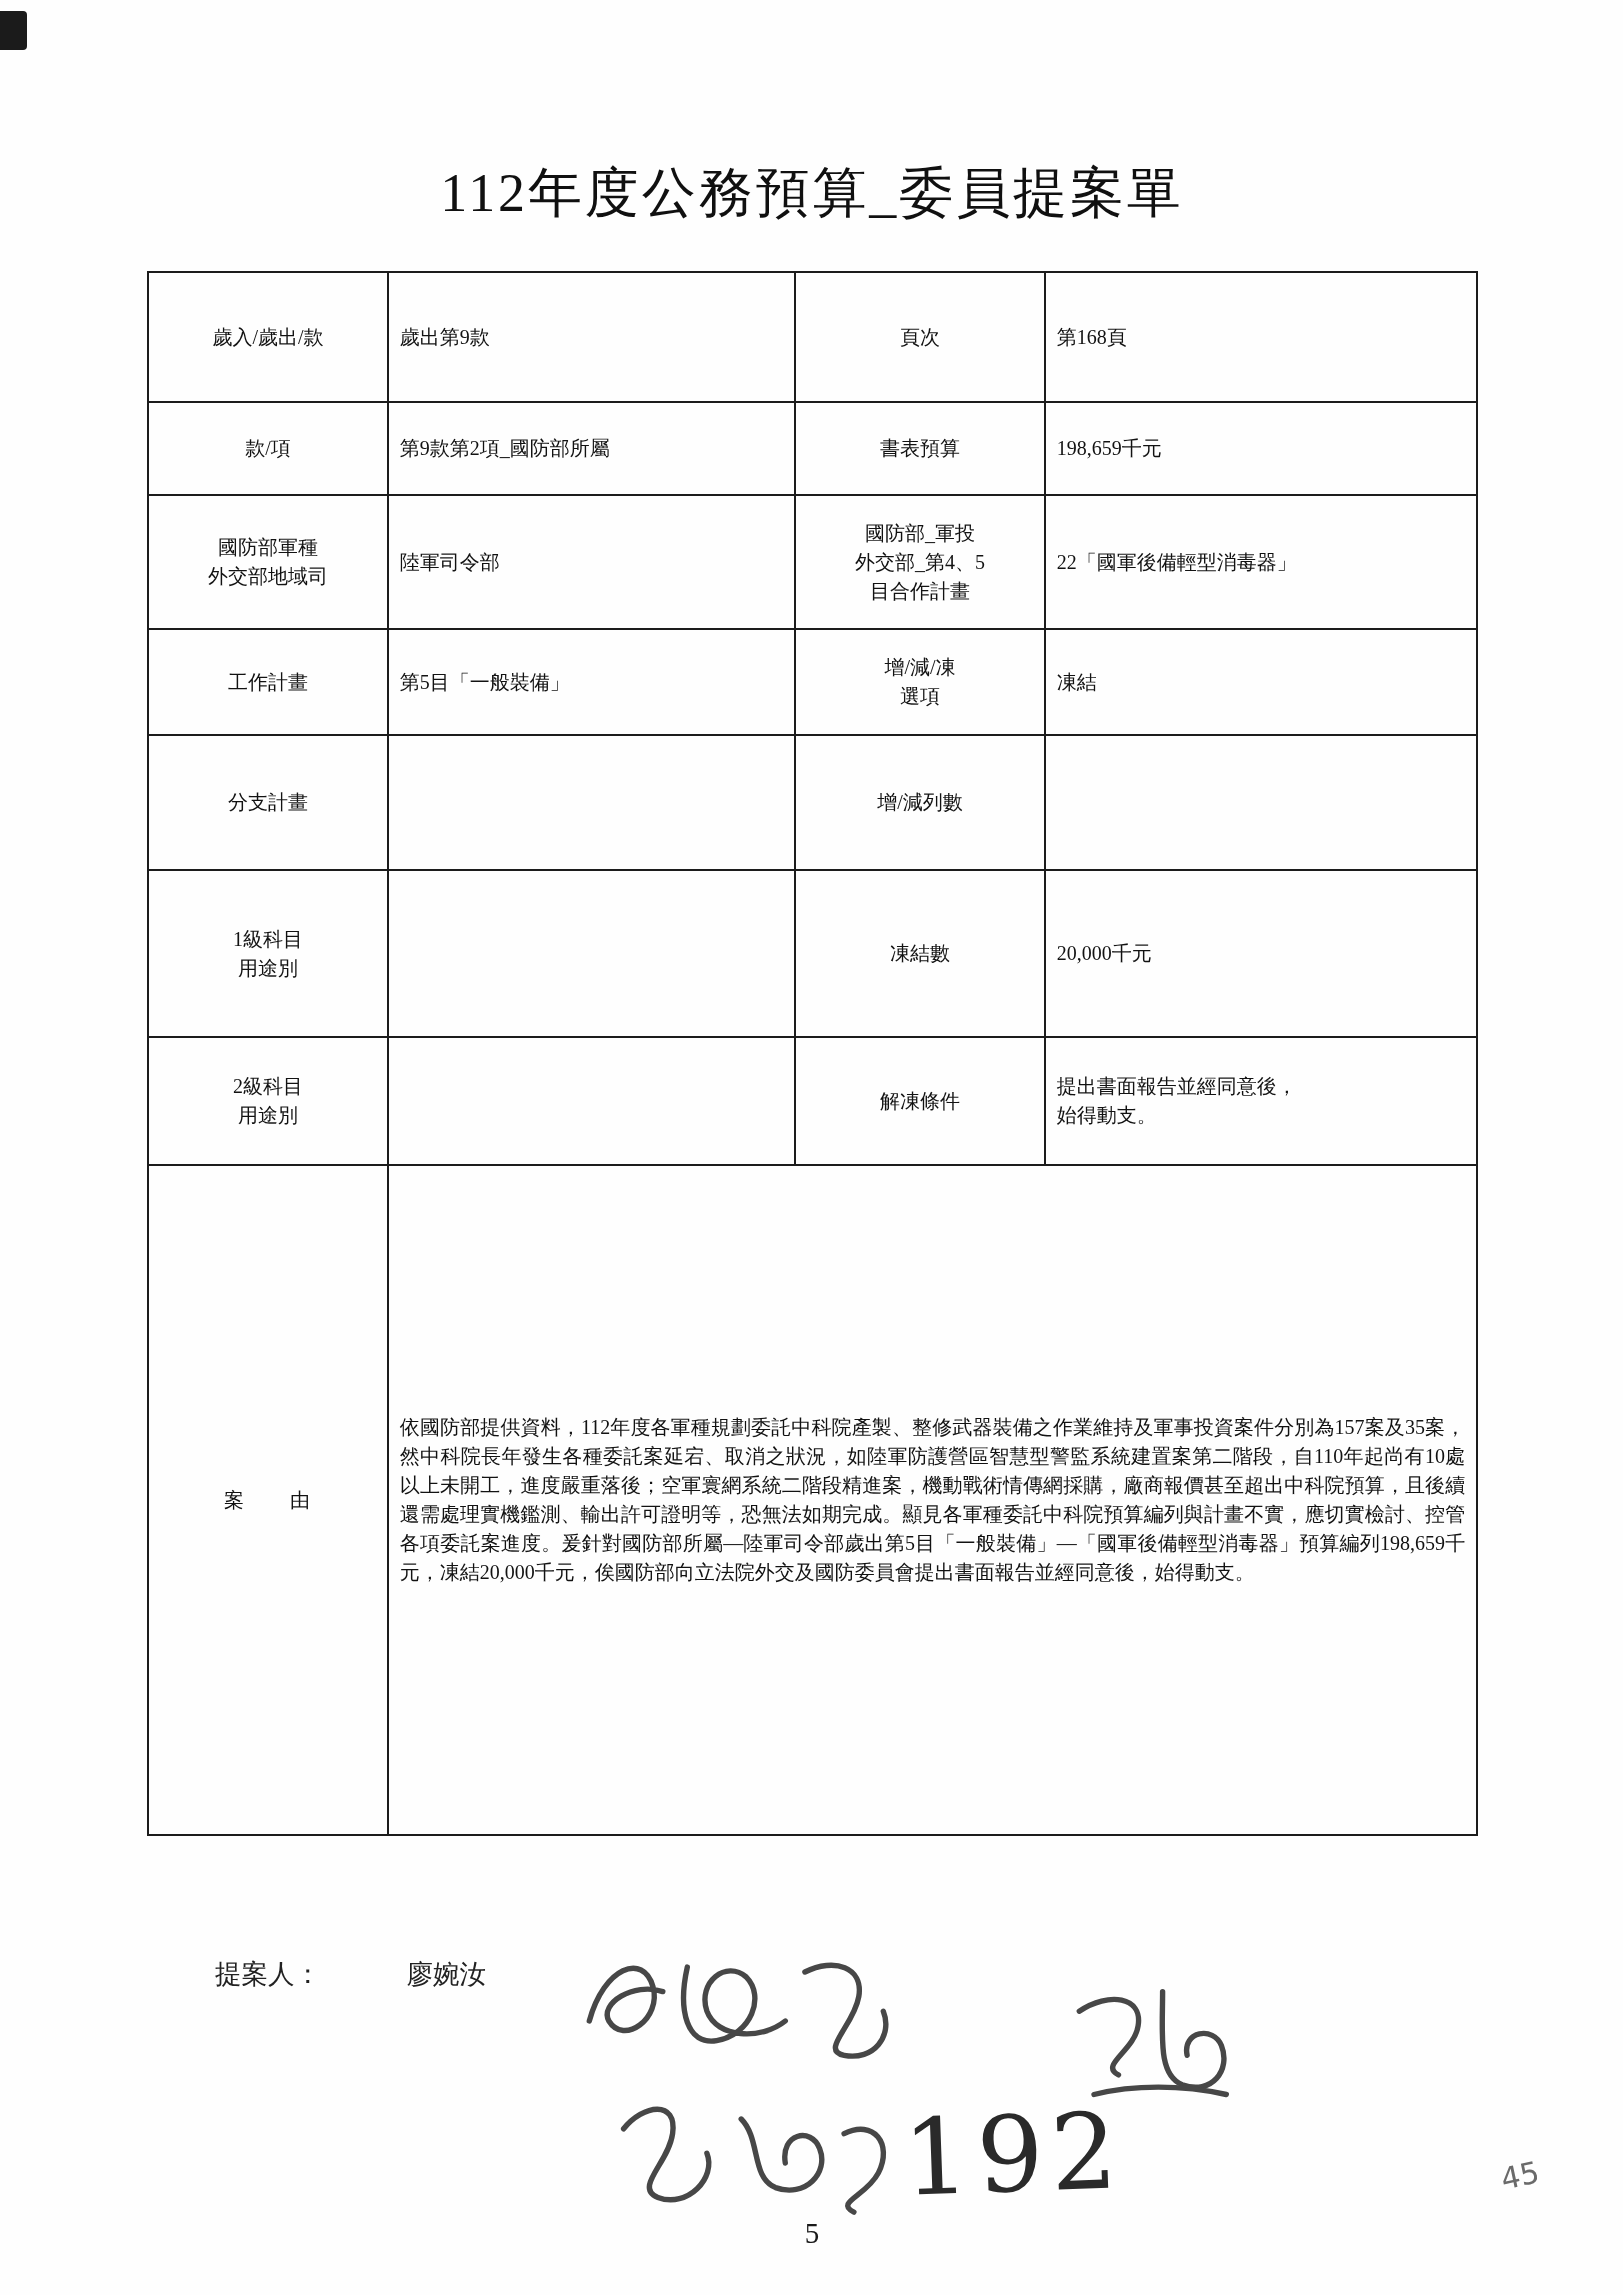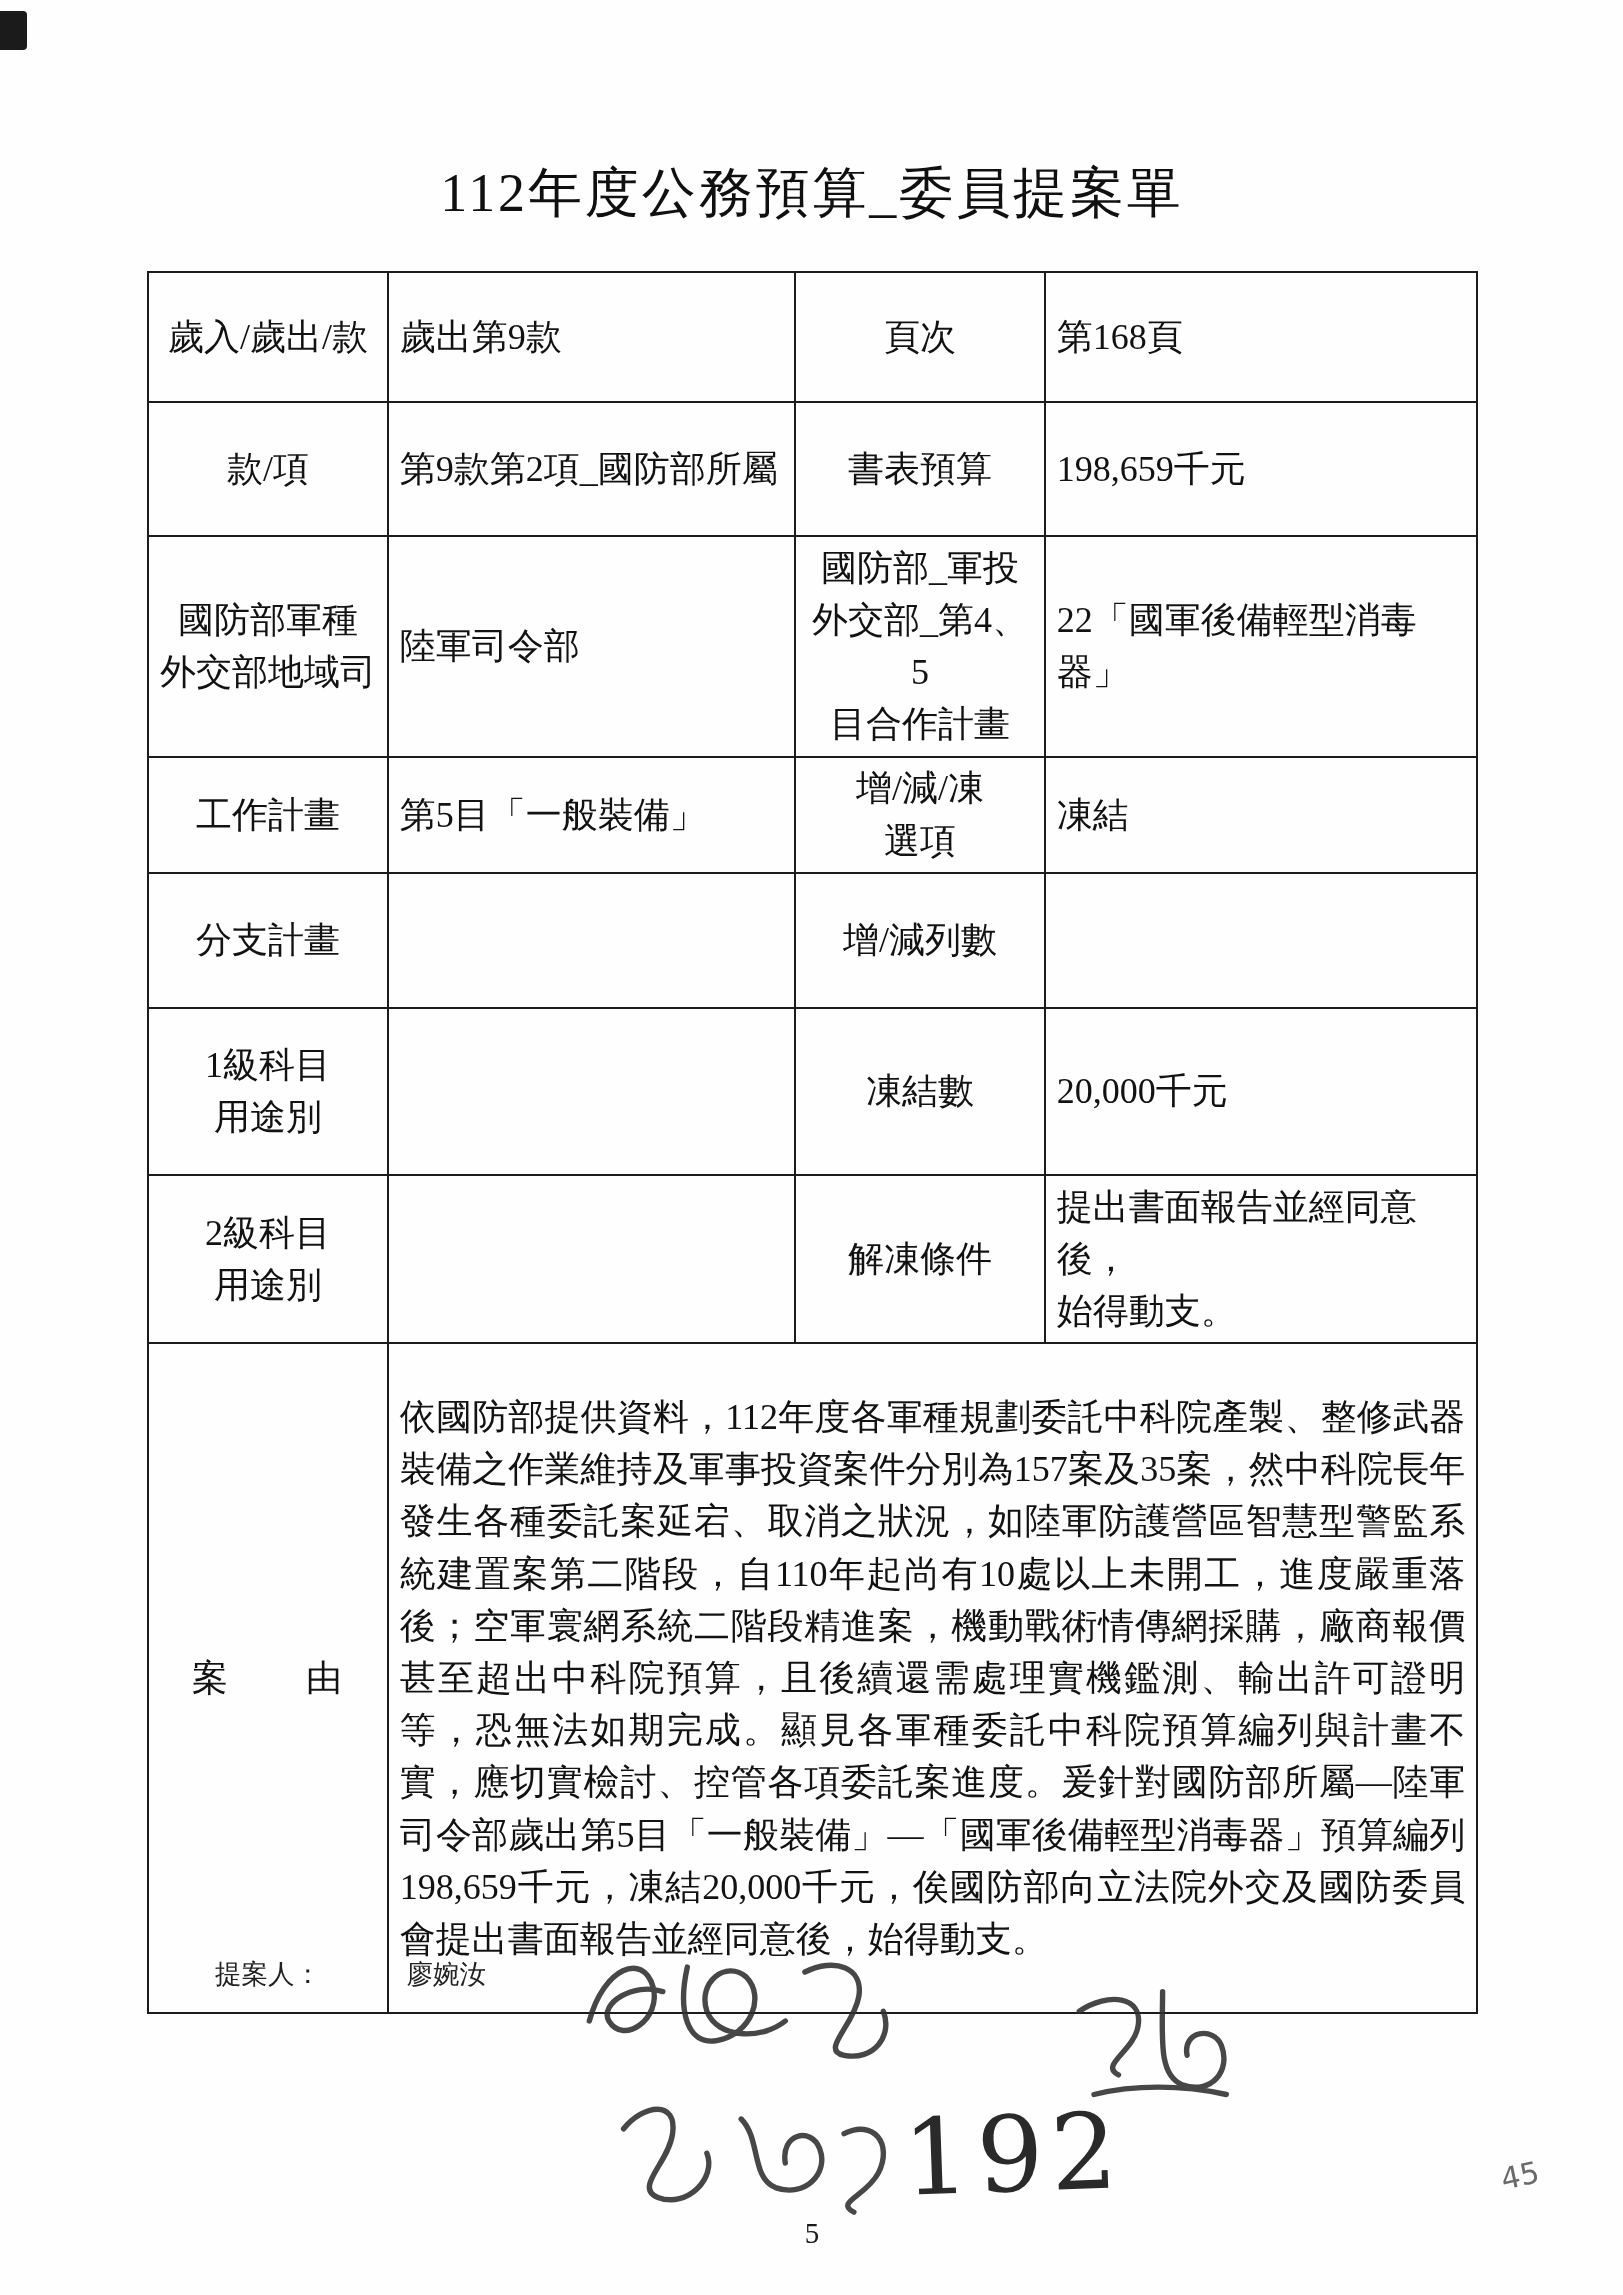--- a/index.html
+++ b/index.html
@@ -19,21 +19,21 @@
     position:absolute;left:0;top:157px;width:100%;
     text-align:center;font-size:54px;letter-spacing:2.9px;
     color:#101010;
   }
   table.proposal{
     position:absolute;left:147px;top:271px;
     width:1329px;border-collapse:collapse;table-layout:fixed;
   }
   table.proposal td{
     border:2px solid #1c1c1c;
-    font-size:36px;line-height:1.45;
+    font-size:20px;line-height:1.45;
     vertical-align:middle;
     padding:4.9px 10.8px;
     white-space:pre-line;
     color:#121212;
   }
   td.lab{text-align:center;padding:4.9px 3.9px;}
   td.val{text-align:left;padding-left:12.8px;}
   td.case-label{text-align:center;letter-spacing:2px;margin-left:32px;}
   td.case-text{
     vertical-align:top;text-align:justify;
@@ -80,21 +80,21 @@
         <col style="width:250px">
         <col style="width:432px">
     </colgroup>
     <tbody>
         <tr style="height:130px">
       <td class="lab">歲入/歲出/款</td>
       <td class="val">歲出第9款</td>
       <td class="lab">頁次</td>
       <td class="val">第168頁</td>
     </tr>
-    <tr style="height:134px">
+    <tr style="height:93px">
       <td class="lab">款/項</td>
       <td class="val">第9款第2項_國防部所屬</td>
       <td class="lab">書表預算</td>
       <td class="val">198,659千元</td>
     </tr>
     <tr style="height:134px">
       <td class="lab">國防部軍種
 外交部地域司</td>
       <td class="val">陸軍司令部</td>
       <td class="lab">國防部_軍投

